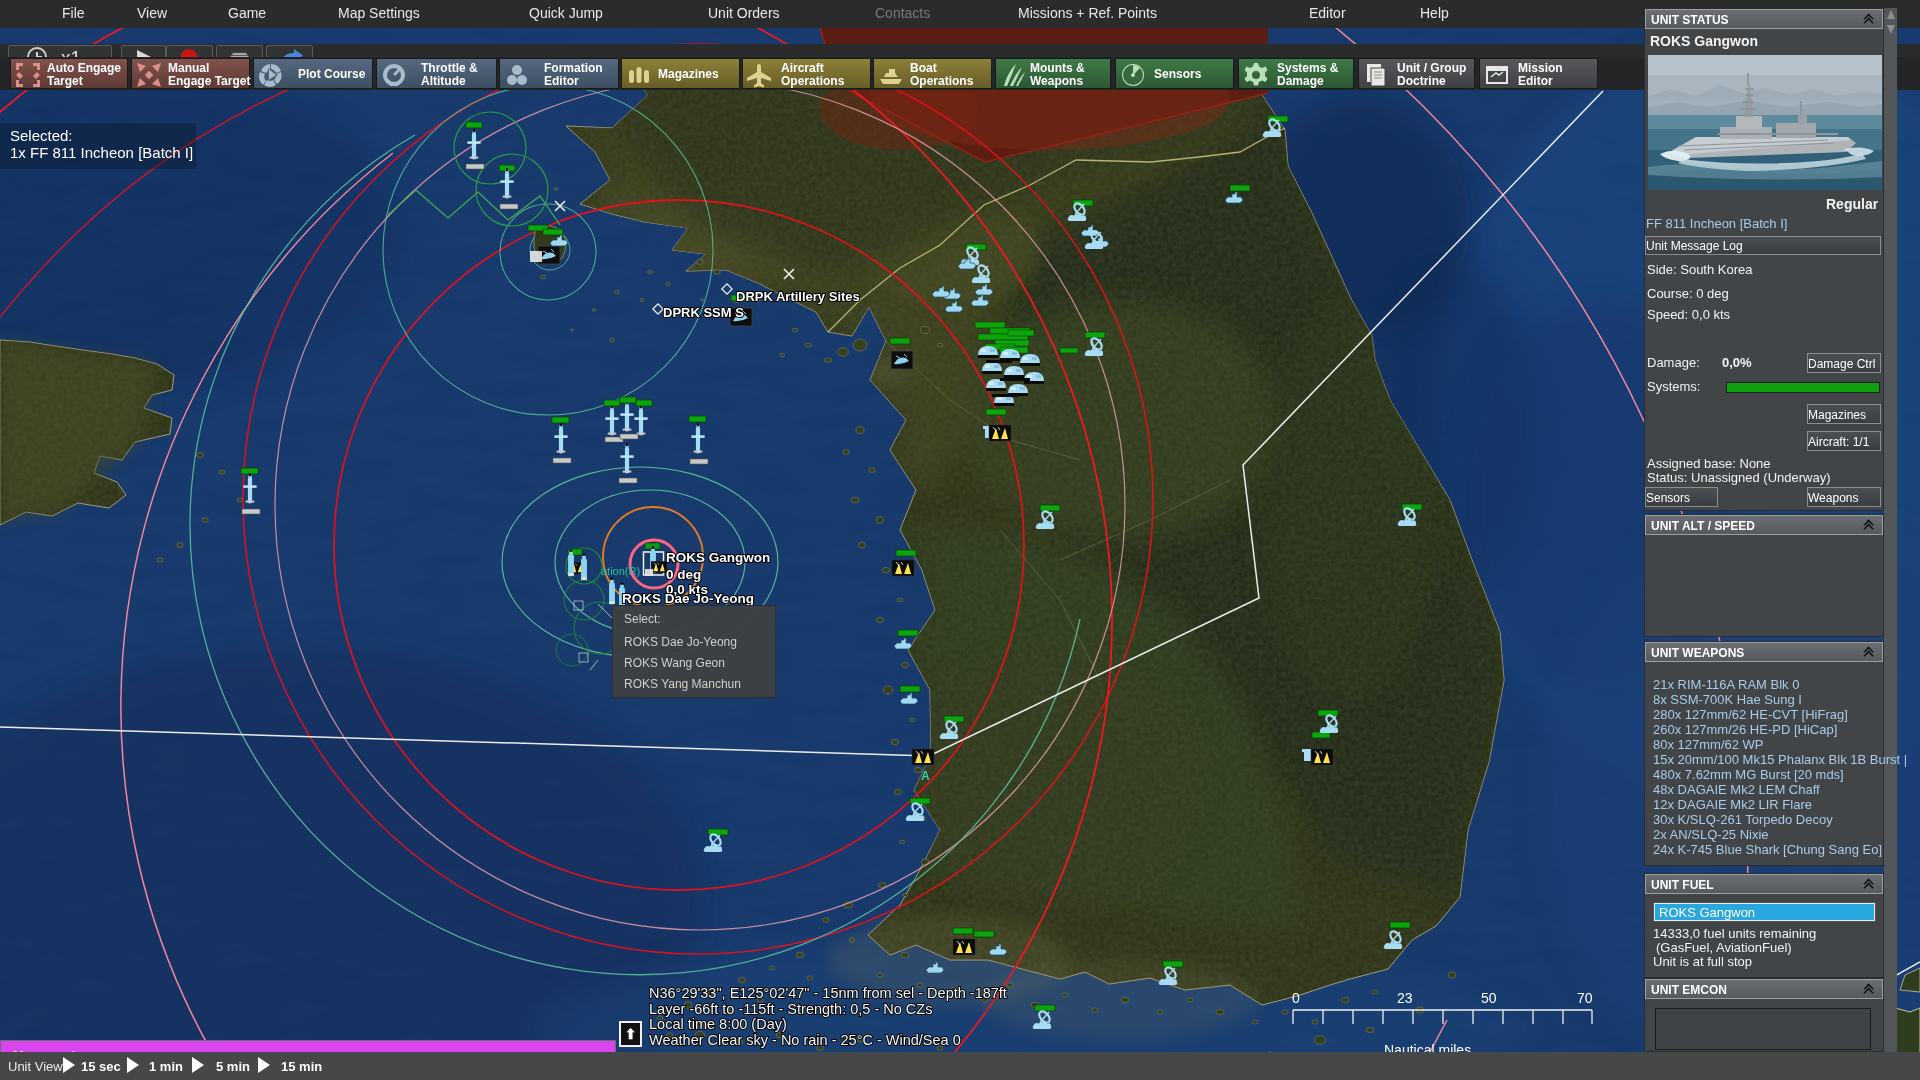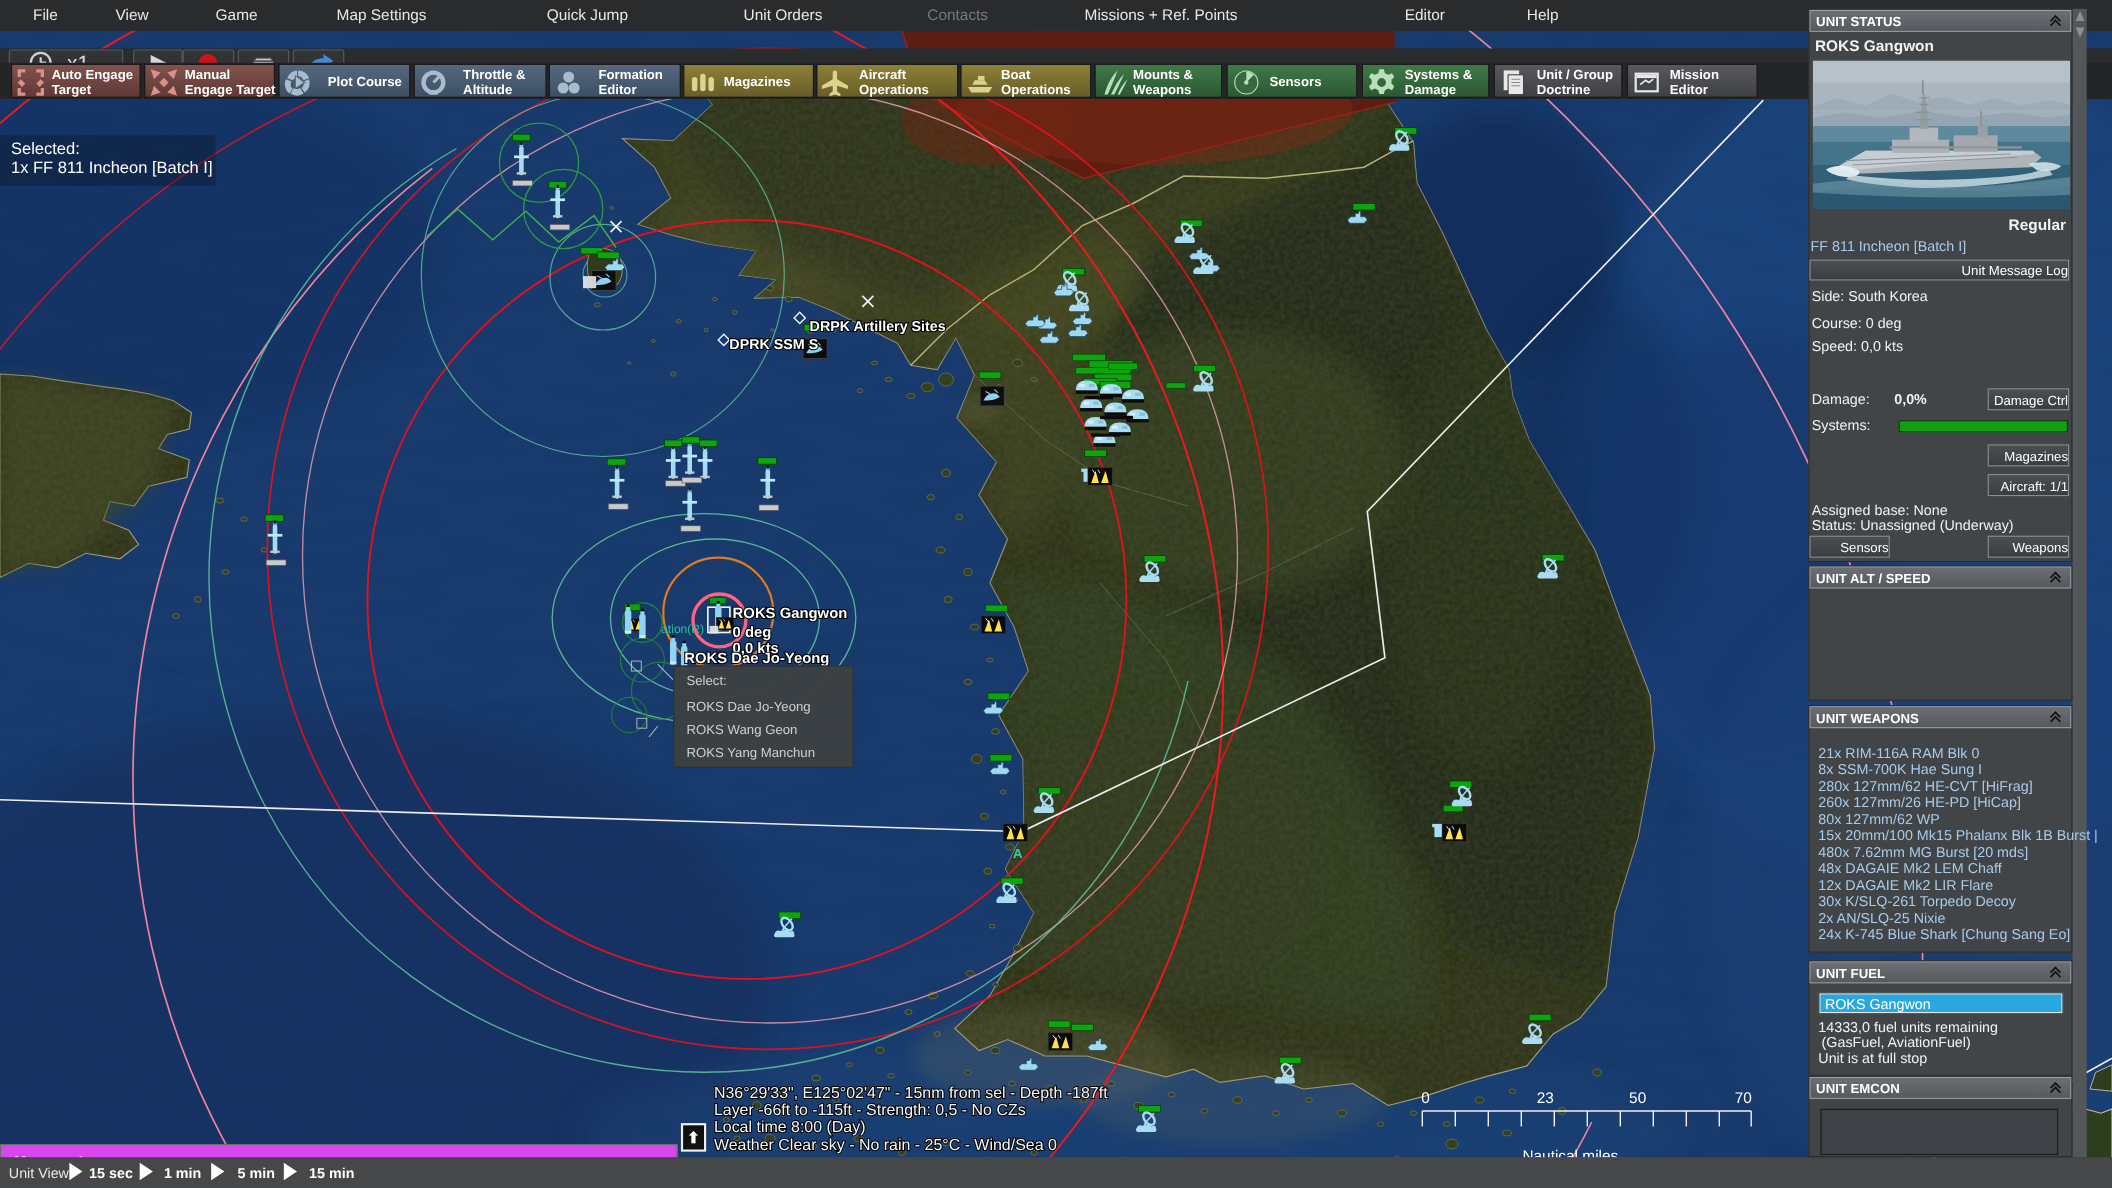--- a/index.html
+++ b/index.html
@@ -4,21 +4,21 @@
 <style>
   * { margin:0; padding:0; box-sizing:border-box; }
   html,body { width:1920px; height:1080px; overflow:hidden; background:#16386b;
     font-family:"Liberation Sans", sans-serif; }
   #stage { position:absolute; left:0; top:0; width:1920px; height:1080px; overflow:hidden; }
   .abs { position:absolute; }
 
   
   #menubar { left:0; top:0; width:1920px; height:28px; background:#2a2b2d; color:#e8e8e8;
     font-size:14px; }
-  #menubar span { position:absolute; top:5px; }
+  #menubar span { position:absolute; top:5px;margin-left:32px; }
   #row2 { left:0; top:28px; width:1920px; height:29px; background:#2a2b2d;margin-top:16px; }
   .tbtn { position:absolute; top:1px; height:25px; background:#313335; border:1px solid #5a5d60;
     border-radius:2px; }
   #row3 { left:0; top:57px; width:1920px; height:33px; background:#242526; }
   .bigbtn { position:absolute; top:1px; height:31px; border:1px solid #1a1a1a; color:#fff;
     font-weight:bold; font-size:12px; line-height:13px; }
   .bigbtn .ic { position:absolute; left:4px; top:3px; width:26px; height:26px; }
   .bigbtn .tx { position:absolute; top:3px; white-space:nowrap; }
 
   
@@ -26,21 +26,21 @@
     border:1px solid #2a2c2e; }
   .phead { position:relative; height:20px; background:linear-gradient(#6b6f73,#565a5e);
     border:1px solid #9aa0a4; color:#fff; font-weight:bold; font-size:12px;
     padding:3px 0 0 5px; }
   .phead .chev { position:absolute; right:8px; top:4px; width:10px; height:11px; transform:scale(0.8); }
   .phead .chev:before { content:""; position:absolute; left:0; top:0; width:7px; height:7px;
     border-left:2px solid #141414; border-top:2px solid #141414; transform:rotate(45deg); }
   .phead .chev:after { content:""; position:absolute; left:0; top:5px; width:7px; height:7px;
     border-left:2px solid #141414; border-top:2px solid #141414; transform:rotate(45deg); }
   .sbtn { position:absolute; background:linear-gradient(#4b4e52,#3a3d41); border:1px solid #8a8d90;
-    color:#fff; font-size:12px; text-align:right; }
+    color:#fff; font-size:12px; text-align:left; }
   .stext { position:absolute; color:#f2f2f2; font-size:13px; }
   .slink { position:absolute; color:#a9cae8; font-size:13px; }
 
   
   #timebar { left:0; top:90px; width:1226px; height:33px; background:rgba(14,24,38,0.87);
     color:#fff; font-size:24.8px; padding:3px 0 0 8px; }
   #selbox { left:0; top:123px; width:196px; height:46px; background:rgba(10,16,24,0.32);
     color:#fff; font-size:15px; padding:4px 0 0 10px; }
   #ctxmenu { left:612px; top:605px; width:164px; height:93px; background:rgba(61,64,67,0.97);
     border:1px solid #2e2e2e; color:#cfcfcf; font-size:12px; }

